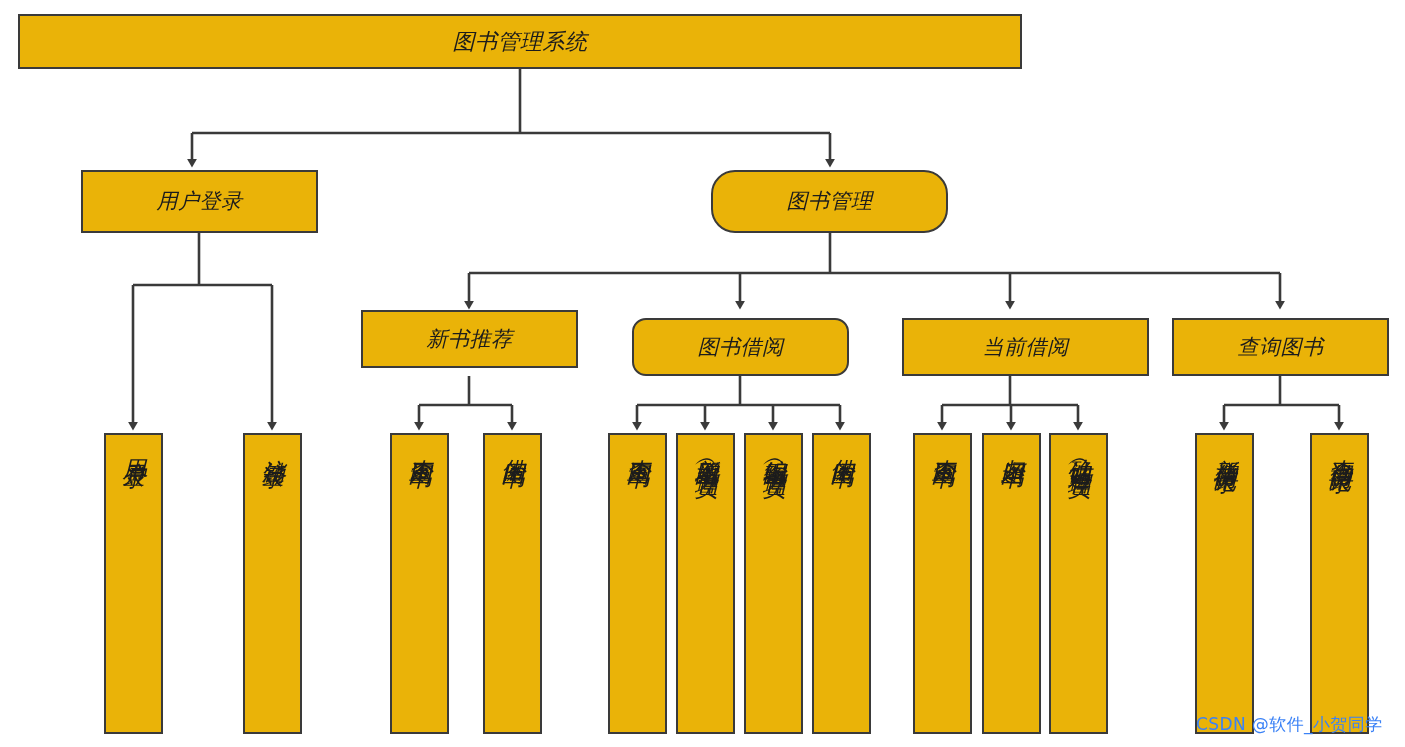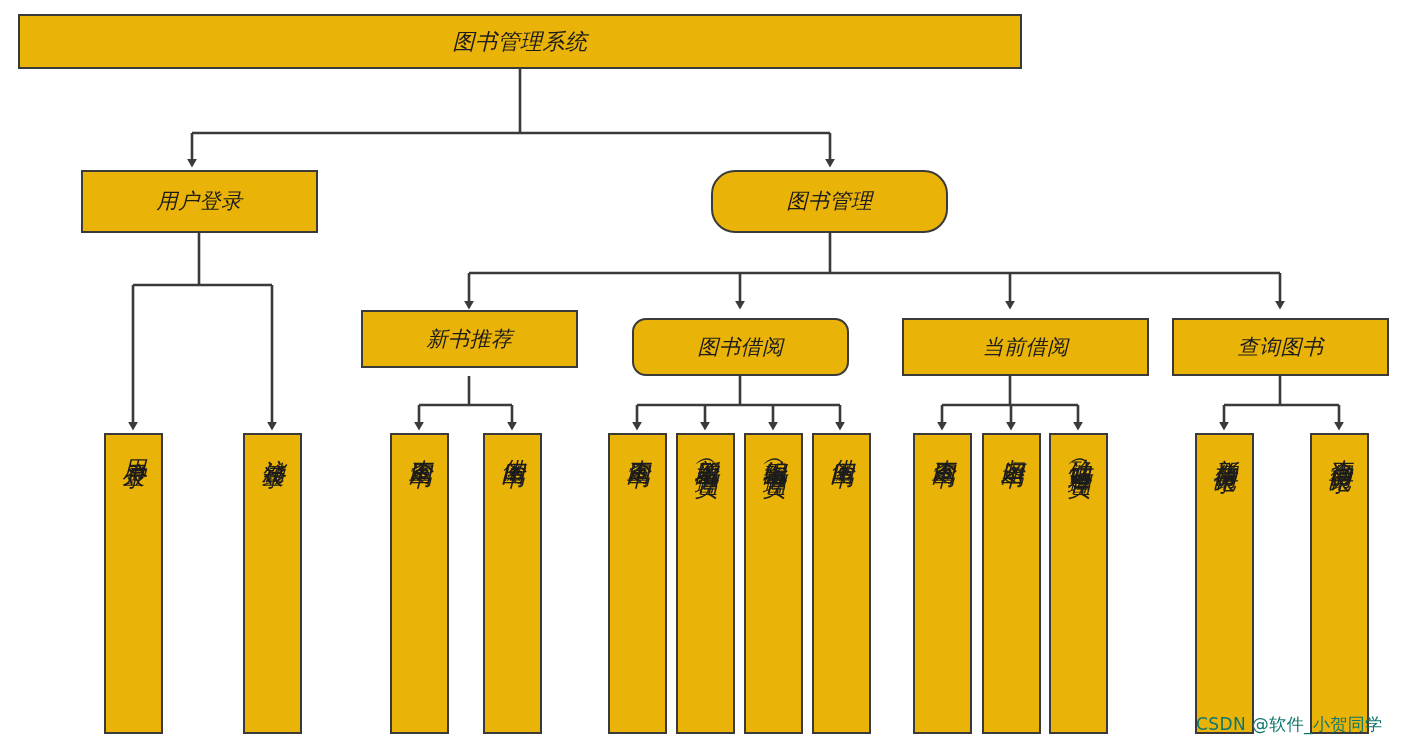--- a/index.html
+++ b/index.html
@@ -67,21 +67,21 @@
     max-height: 288px;
   }
   .node.vert.short .label {
     max-height: 200px;
   }
   .watermark {
     position: absolute;
     left: 1196px;
     top: 713px;
     font-size: 17px;
-    color: #0f766e;
+    color: #3b82f6;
     white-space: nowrap;
     z-index: 3;
     letter-spacing: 0.4px;
   }
 </style>
 </head>
 <body>
 
 <div id="diagram-root">
 

